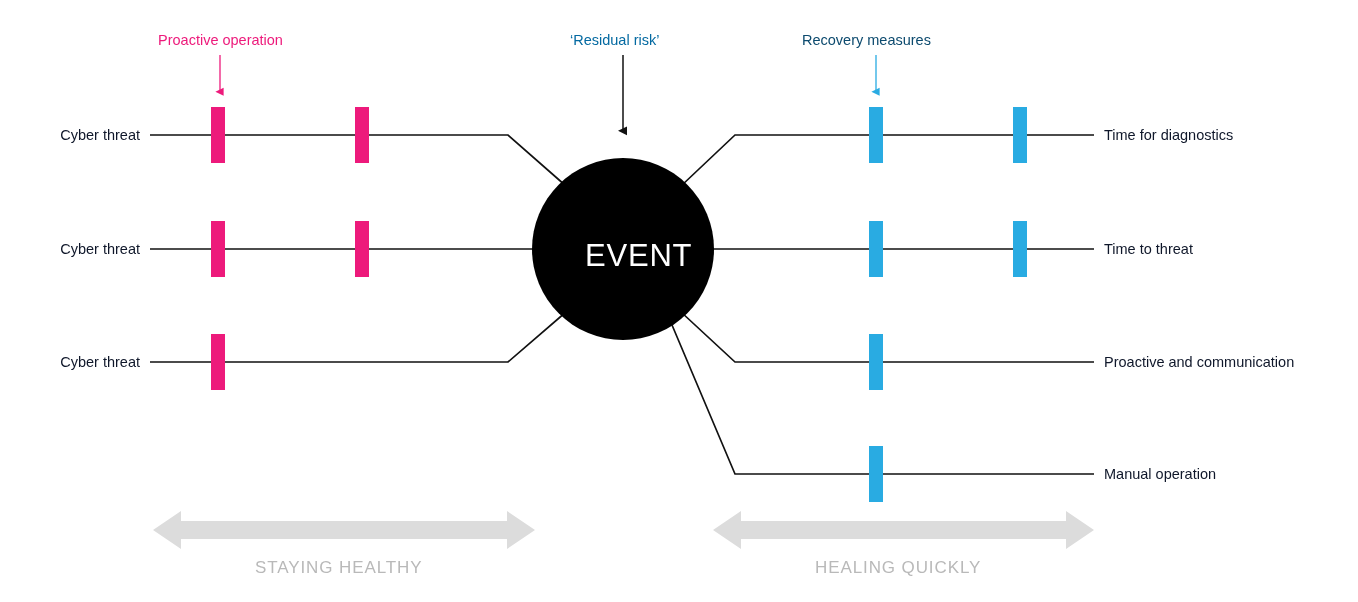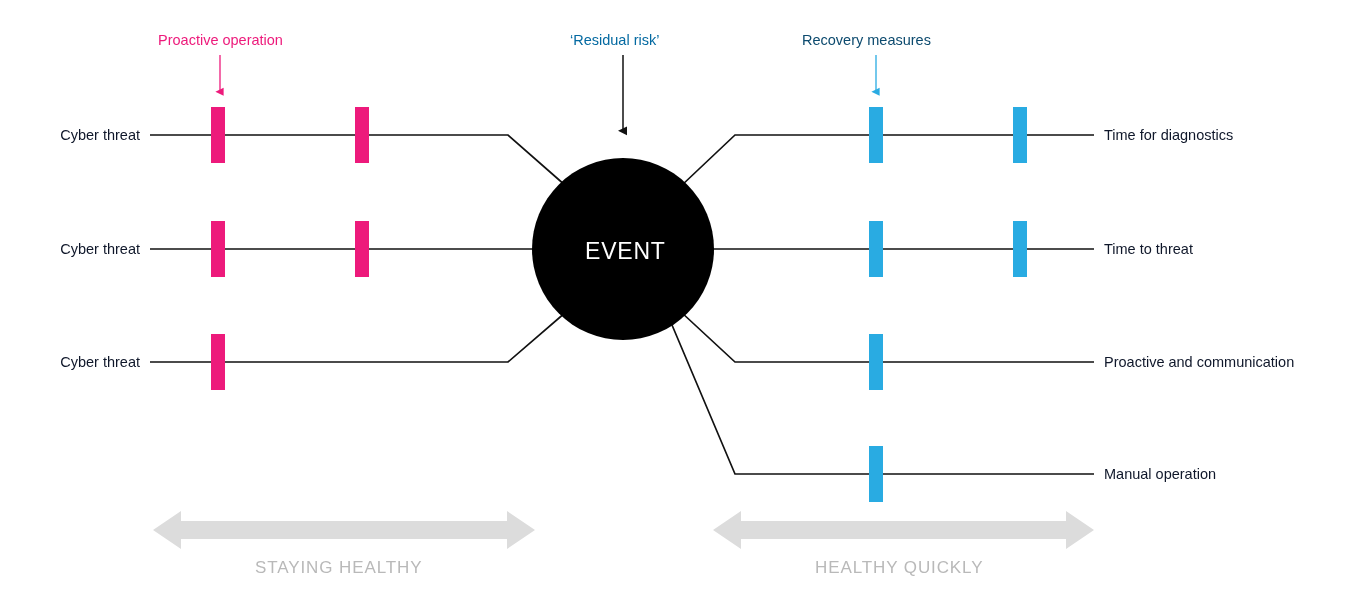--- a/index.html
+++ b/index.html
@@ -52,21 +52,21 @@
   .annot-black { color: #0369a1; }
   .caption {
     font-size: 17px;
     letter-spacing: 0.9px;
     color: #b9b9b9;
     line-height: 1;
   }
   .event-text {
     position: absolute;
     color: #ffffff;
-    font-size: 23px;
+    font-size: 31px;
     letter-spacing: 0.8px;
     font-family: "Liberation Sans", sans-serif;
     white-space: nowrap;
   }
 </style>
 </head>
 <body>
 
 <div id="stage">
 
@@ -138,15 +138,15 @@
   <div class="txt lbl-side lbl-left" style="right:1218px; top:128px;">Cyber threat</div>
   <div class="txt lbl-side lbl-left" style="right:1218px; top:242px;">Cyber threat</div>
   <div class="txt lbl-side lbl-left" style="right:1218px; top:355px;">Cyber threat</div>
 
   <div class="txt lbl-side lbl-right" style="left:1104px; top:128px;">Time for diagnostics</div>
   <div class="txt lbl-side lbl-right" style="left:1104px; top:242px;">Time to threat</div>
   <div class="txt lbl-side lbl-right" style="left:1104px; top:355px;">Proactive and communication</div>
   <div class="txt lbl-side lbl-right" style="left:1104px; top:467px;">Manual operation</div>
 
   <div class="txt caption" style="left:255px; top:559px;">STAYING HEALTHY</div>
-  <div class="txt caption" style="left:815px; top:559px;">HEALTHY QUICKLY</div>
+  <div class="txt caption" style="left:815px; top:559px;">HEALING QUICKLY</div>
 
 </div>
 
 </body></html>

